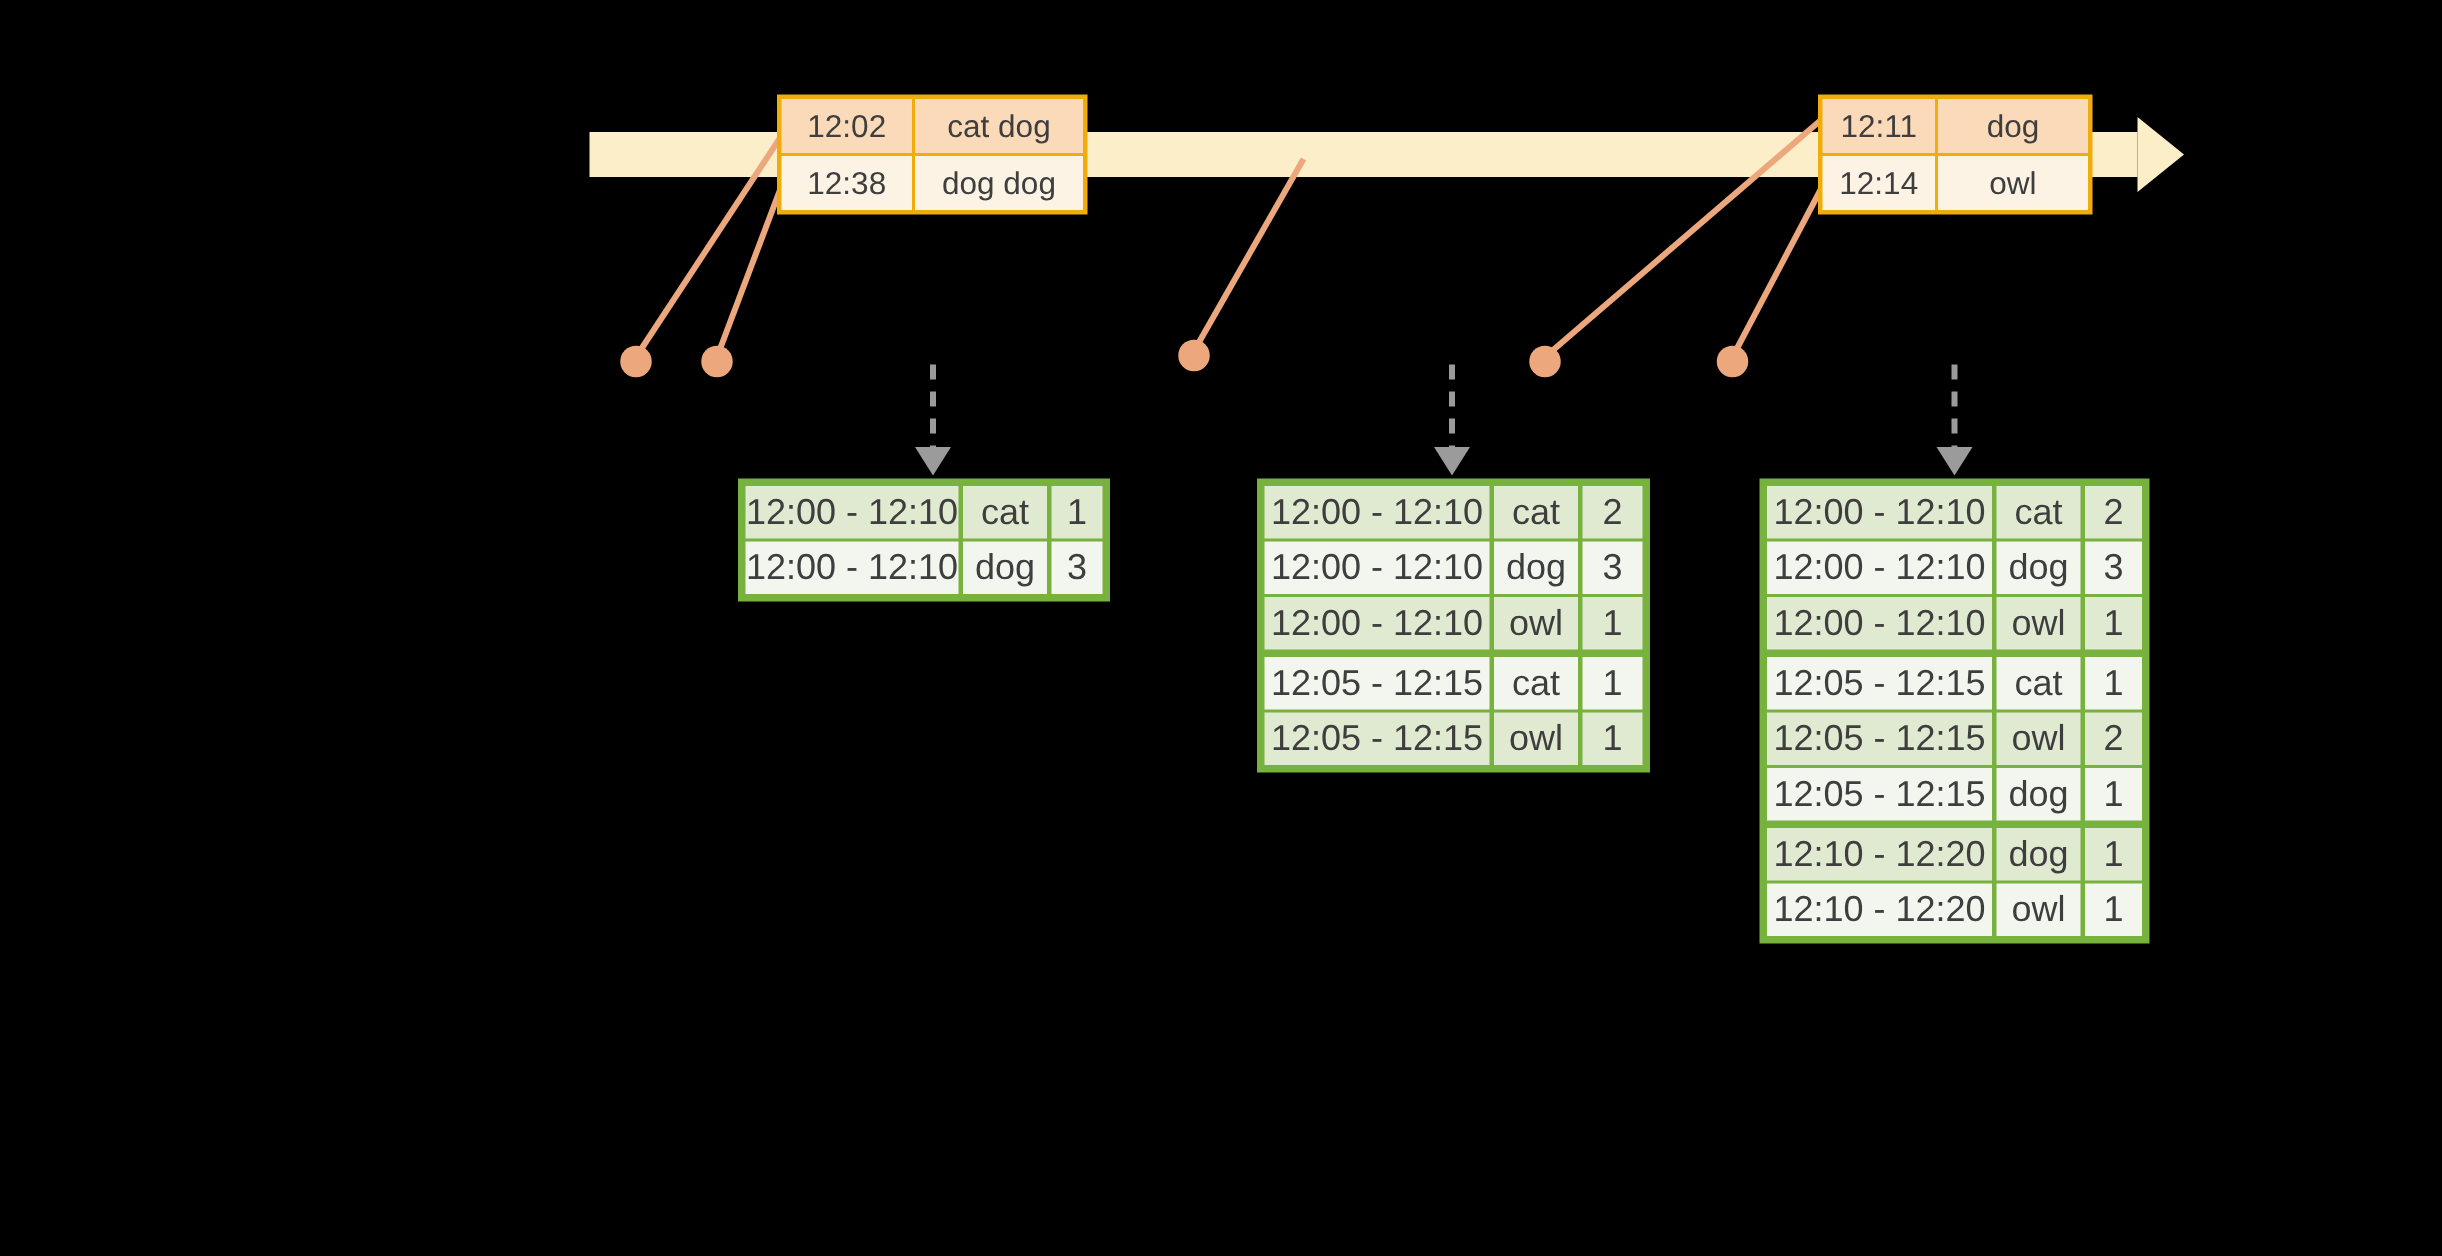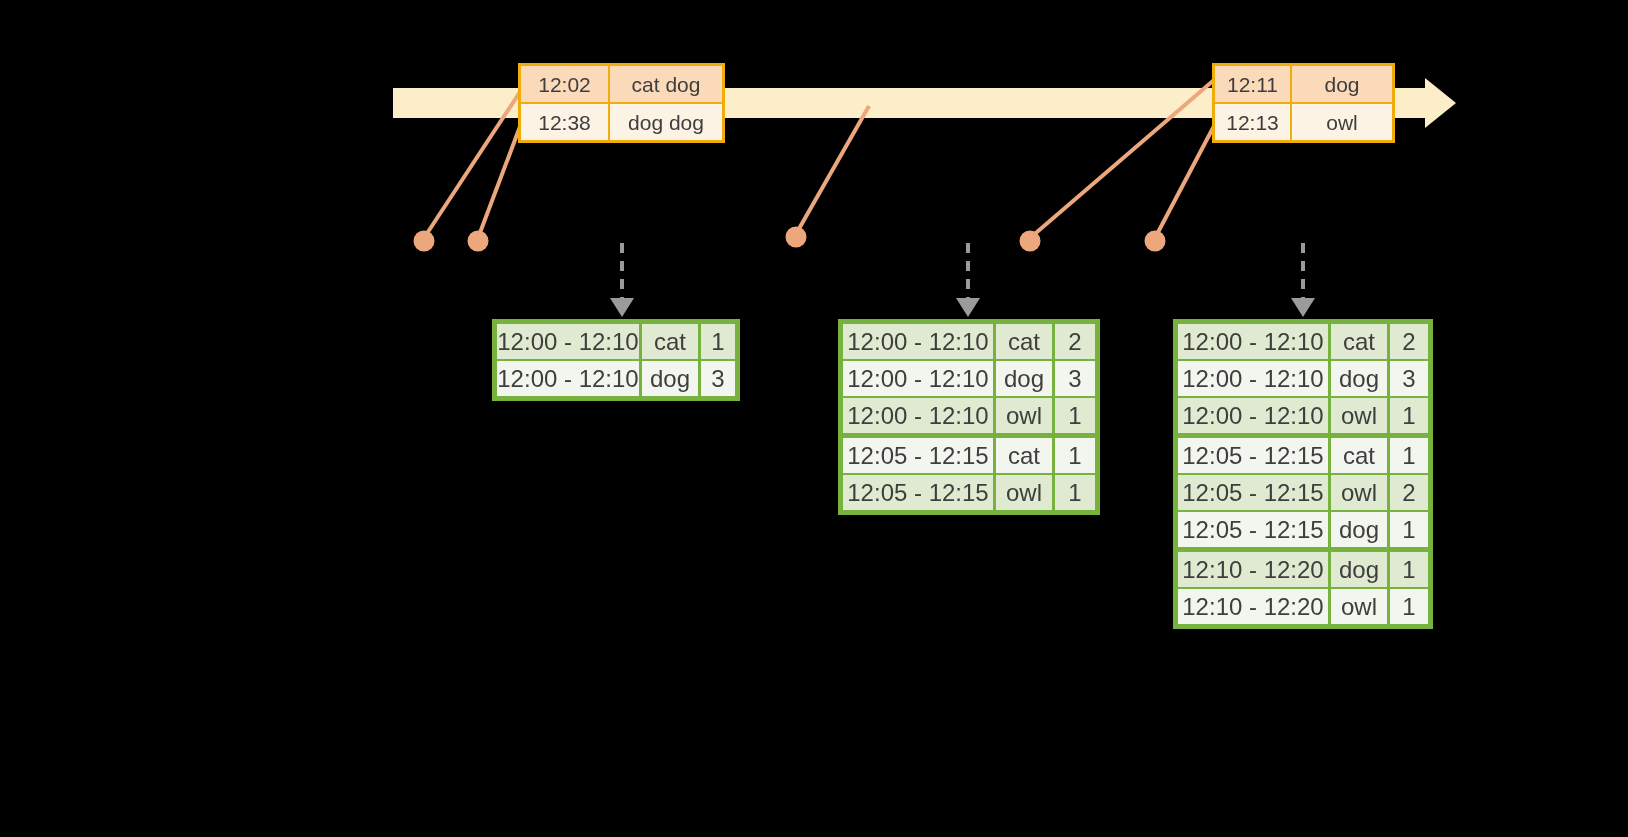--- a/index.html
+++ b/index.html
@@ -76,21 +76,21 @@
 
   <div class="event-box" id="event-box-0" style="left:518px;top:63px;grid-template-columns:87px 112px;grid-auto-rows:36px;">
       <div class="cell peach">12:02</div>
       <div class="cell peach">cat dog</div>
       <div class="cell cream">12:38</div>
       <div class="cell cream">dog dog</div>
     </div>
   <div class="event-box" id="event-box-2" style="left:1212px;top:63px;grid-template-columns:75px 100px;grid-auto-rows:36px;">
       <div class="cell peach">12:11</div>
       <div class="cell peach">dog</div>
-      <div class="cell cream">12:13</div>
+      <div class="cell cream">12:14</div>
       <div class="cell cream">owl</div>
     </div>
 
   <div class="result-table" id="result-table-0" style="left:492px;top:319px;">
       <div class="result-row" style="grid-template-columns: 142px 56px 34px;">
         <div class="cell greenish">12:00 - 12:10</div>
         <div class="cell greenish">cat</div>
         <div class="cell greenish">1</div>
       </div>
       <div class="result-row" style="grid-template-columns: 142px 56px 34px;">

